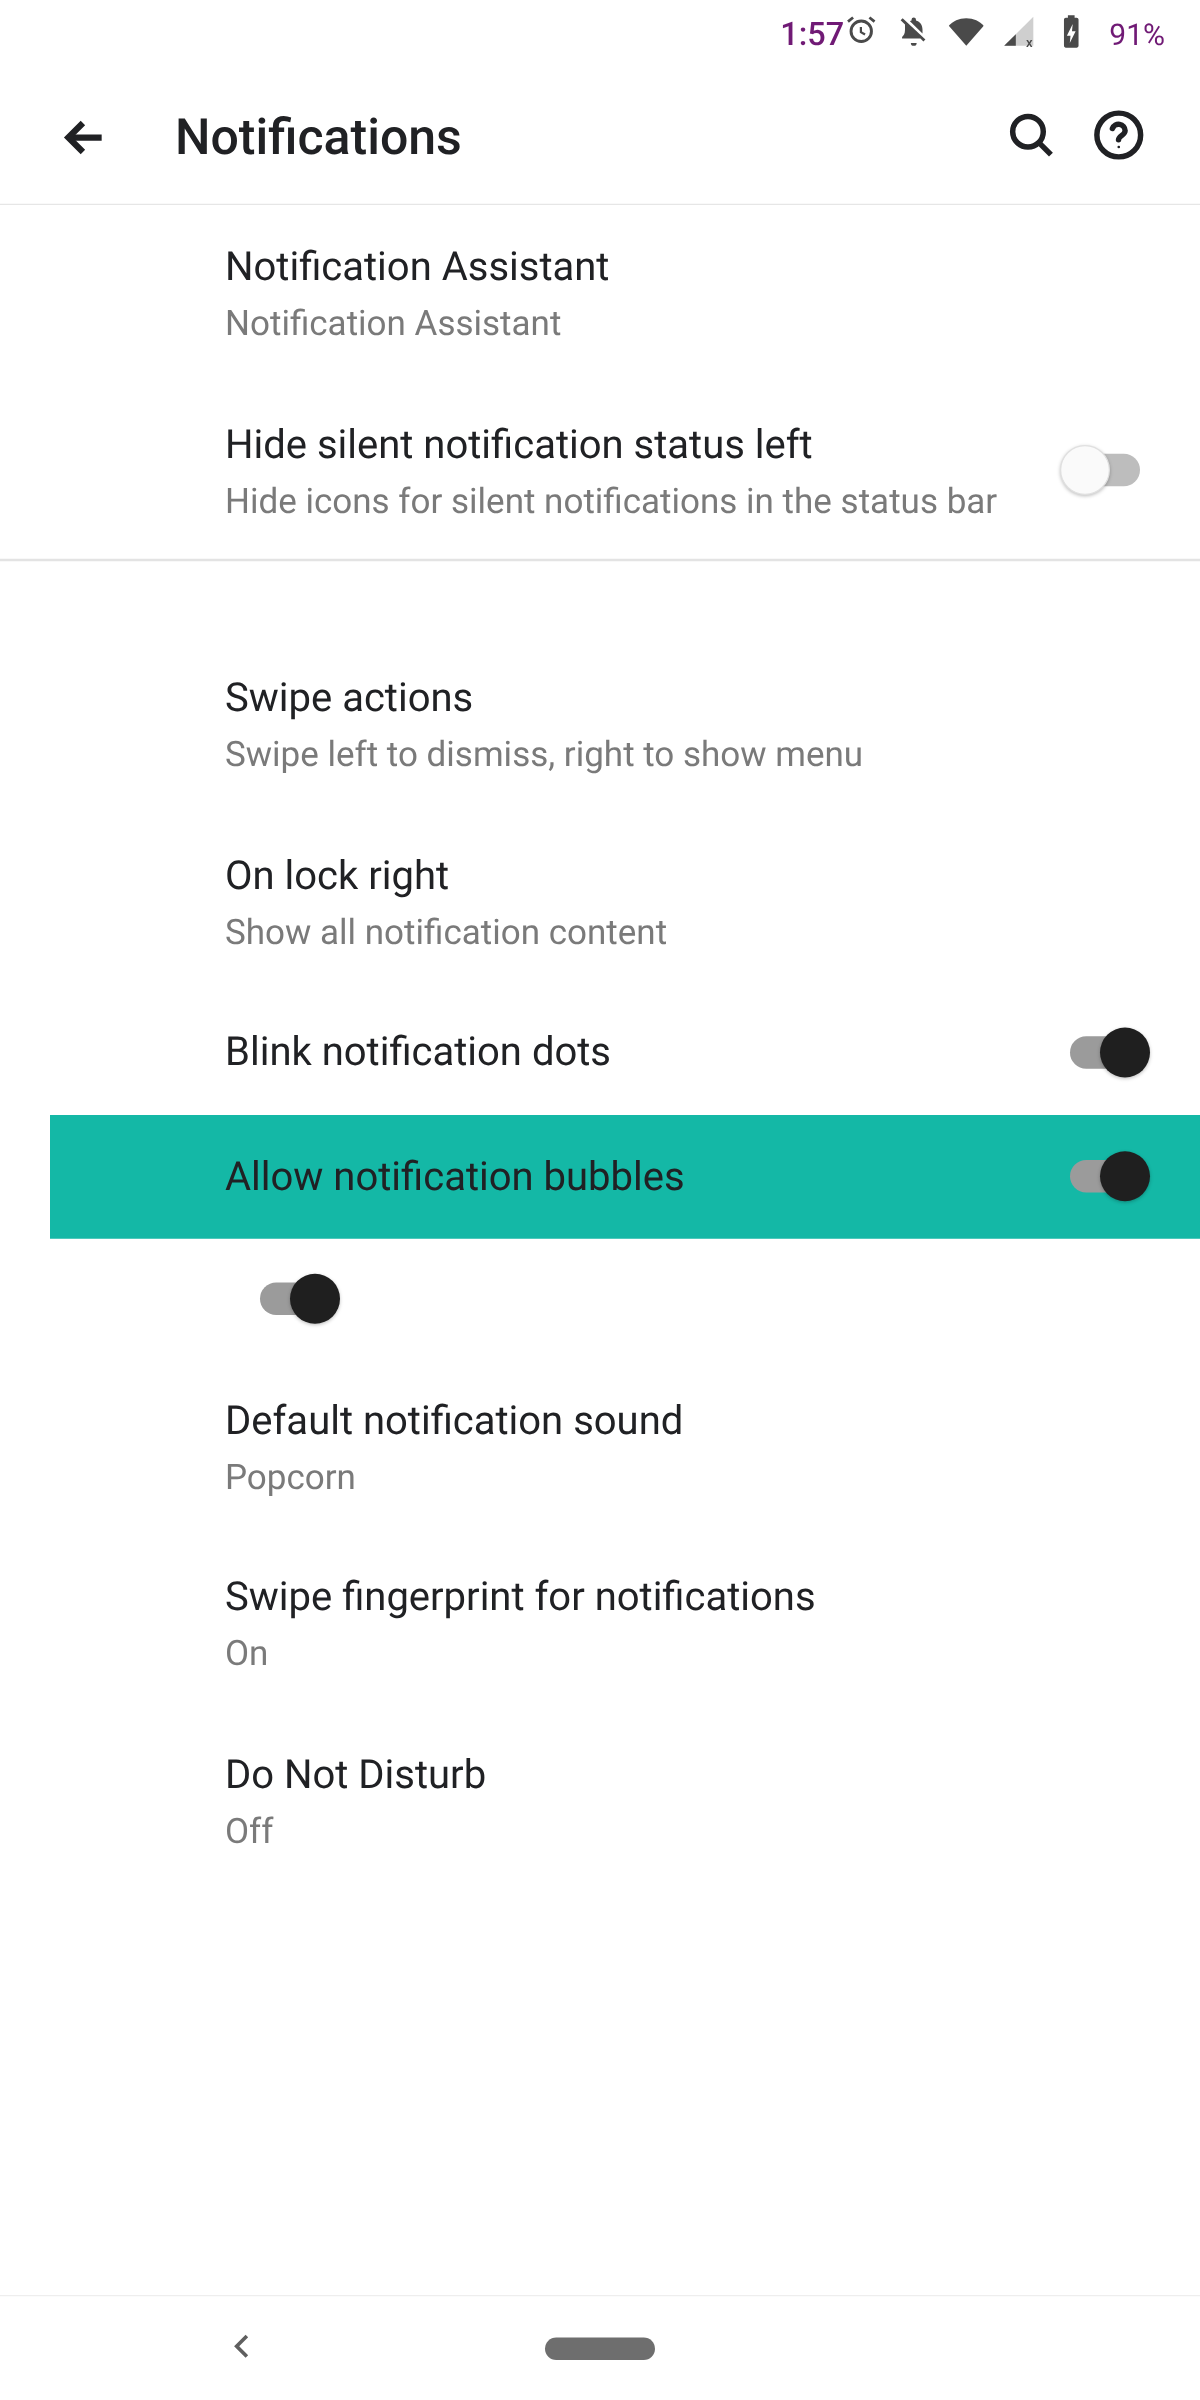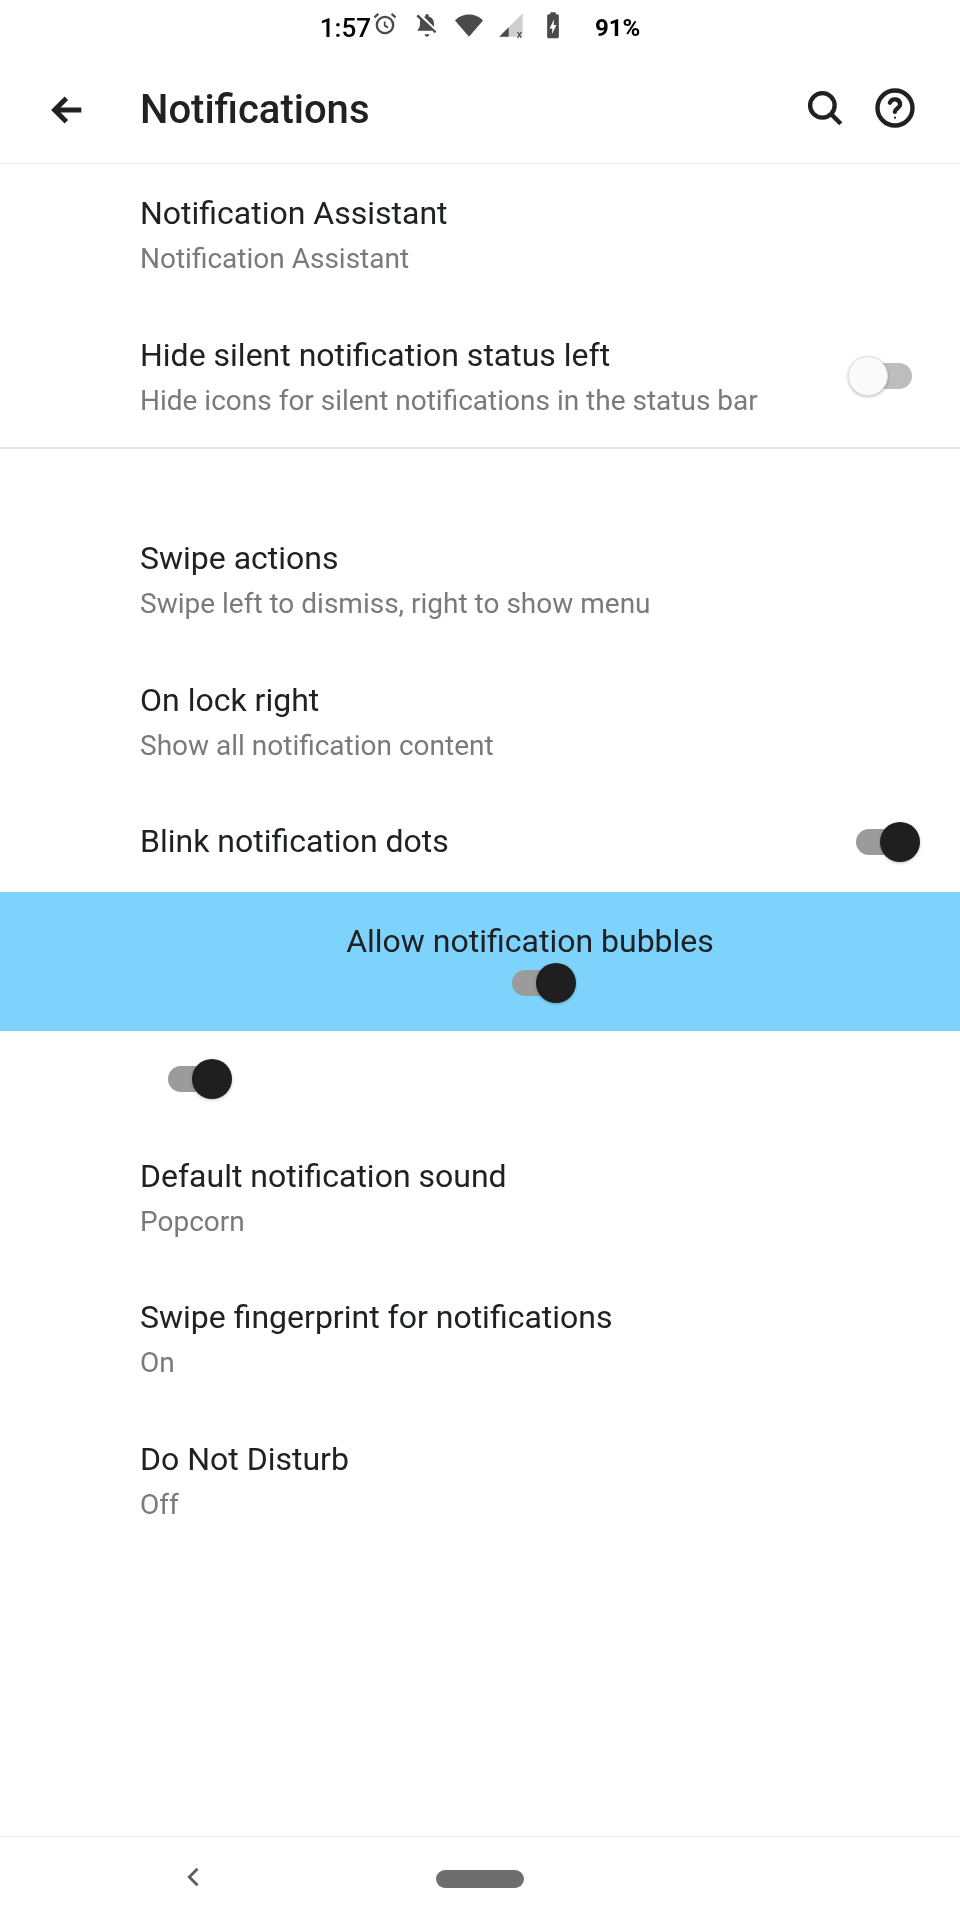--- a/index.html
+++ b/index.html
@@ -1,31 +1,31 @@
 <!DOCTYPE html>
 <html><head>
 <meta charset="utf-8">
 <style>
   * { box-sizing: border-box; margin: 0; padding: 0; }
   html, body { width: 960px; height: 1920px; font-family: Roboto, "Helvetica Neue", Arial, sans-serif; background: #fff; color: #202124; overflow: hidden; }
-  .statusbar { height: 56px; display: flex; align-items: center; justify-content: center; padding: 16px 28px; font-size: 26px; font-weight: 500; color: #000000; }
+  .statusbar { height: 56px; display: flex; align-items: center; justify-content: flex-end; padding: 16px 28px; font-size: 26px; font-weight: 500; color: #701a75; }
   .statusbar .right { display: flex; align-items: center; gap: 14px; }
   .statusbar .right svg { width: 28px; height: 28px; fill: #4a4a4a; }
-  .statusbar .battery-text { font-size: 24px; font-weight: 700; margin-left: 14px;}
+  .statusbar .battery-text { font-size: 24px; font-weight: 400; margin-left: 2px;}
   .appbar { height: 108px; display: flex; align-items: center; padding: 0 44px; border-bottom: 1px solid #e6e6e6; }
   .appbar .back { width: 48px; height: 48px; display:flex; align-items:center; justify-content:center; }
   .appbar .back svg { width: 40px; height: 40px; stroke: #202124; fill:none; stroke-width:3; }
   .appbar .title { font-size: 40px; font-weight: 500; margin-left: 48px; flex: 1; }
   .appbar .actions { display:flex; gap: 28px; align-items:center; }
   .appbar .actions svg { width: 42px; height: 42px; stroke:#202124; fill:none; stroke-width:2.5; }
   .content { overflow-y: hidden; }
   .section-divider { height: 2px; background: #e3e3e3; }
   .section-gap { height: 60px; }
-  .row { padding: 28px 0; padding-left: 140px; padding-right: 40px; display:flex; align-items:center; min-height: 90px; }
-  .row.highlighted { background: #7dd3fc; flex-direction: column; }
+  .row { padding: 28px 0; padding-left: 140px; padding-right: 40px; display:flex; align-items:center; min-height: 90px; margin-left: 40px; }
+  .row.highlighted { background: #14b8a6; }
   .row .text { flex: 1; }
   .row .primary { font-size: 32px; color: #202124; line-height: 1.35; }
   .row .secondary { font-size: 28px; color: #7a7a7a; margin-top: 6px; line-height: 1.3; }
   .switch { width: 72px; height: 40px; position: relative; flex-shrink:0; margin-left: 20px;}
   .switch .track { width: 56px; height: 26px; border-radius: 13px; position:absolute; top:7px; left:8px; }
   .switch .thumb { width: 40px; height: 40px; border-radius: 50%; position:absolute; top:0; box-shadow: 0 1px 3px rgba(0,0,0,0.25); }
   .switch.off .track { background: #bdbdbd; }
   .switch.off .thumb { left: 0; background: #fafafa; border:1px solid #e0e0e0; }
   .switch.on .track { background: #9b9b9b; }
   .switch.on .thumb { right: 0; background: #1f1f1f; }

